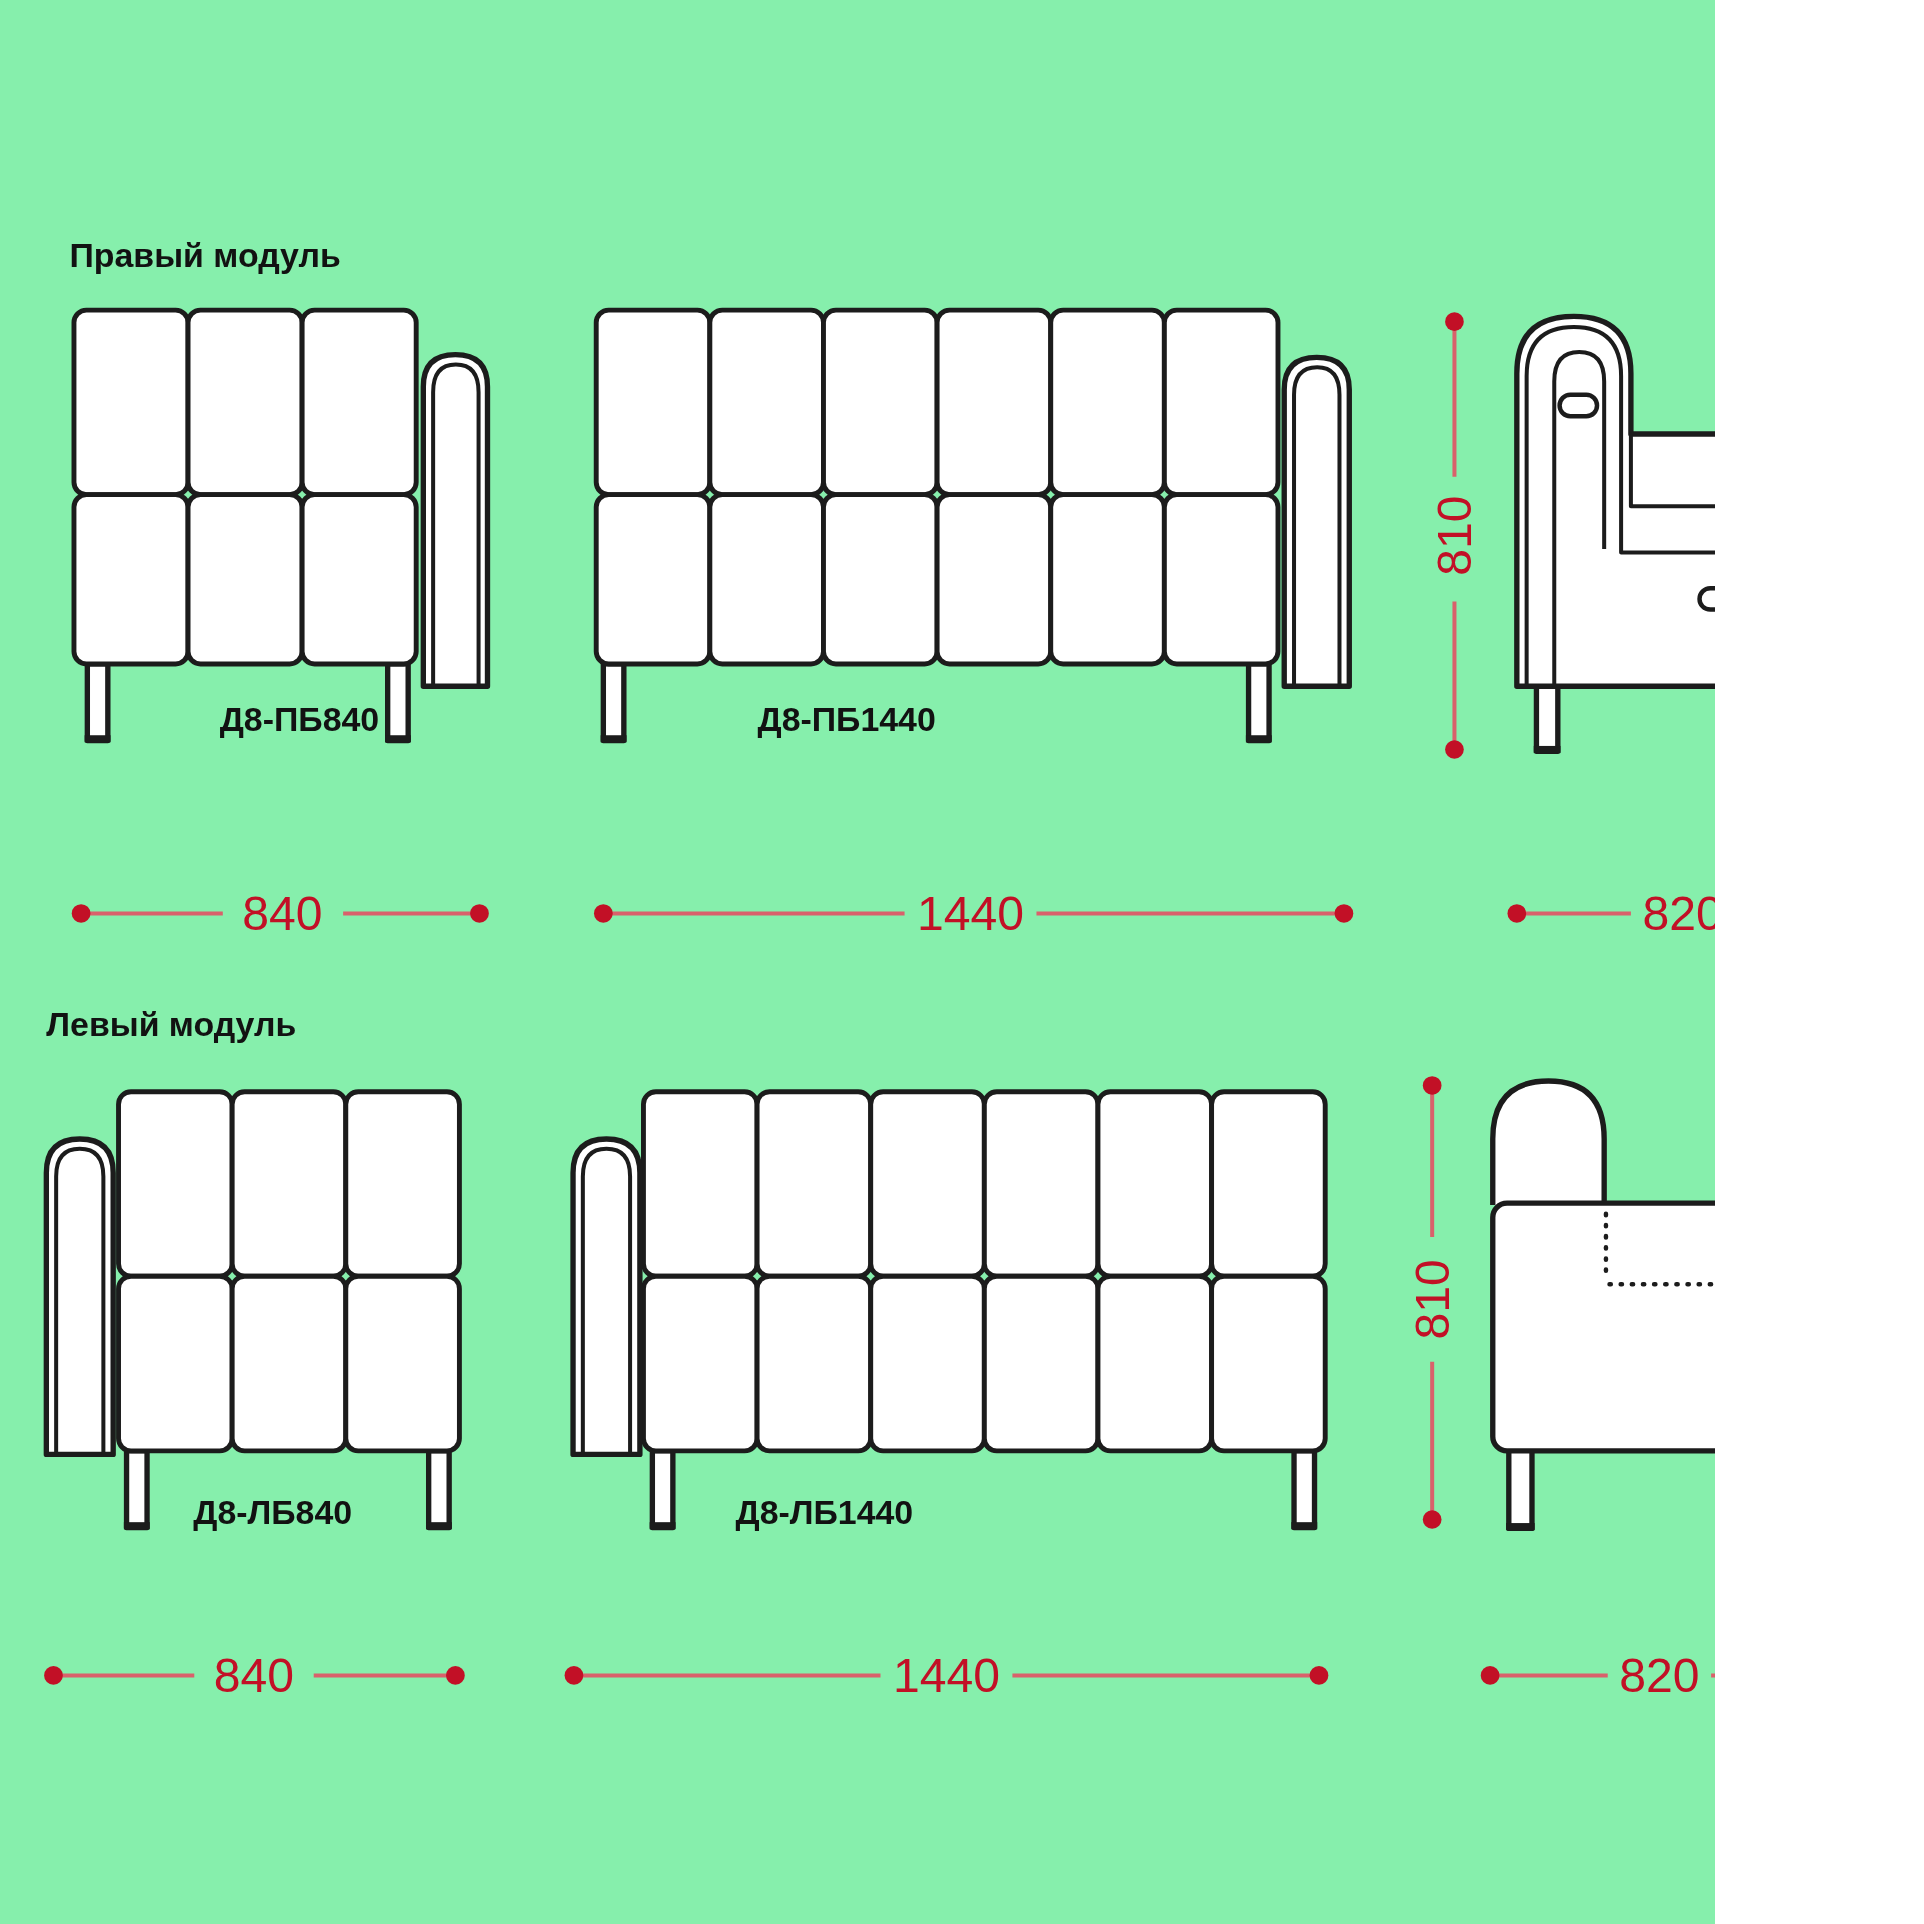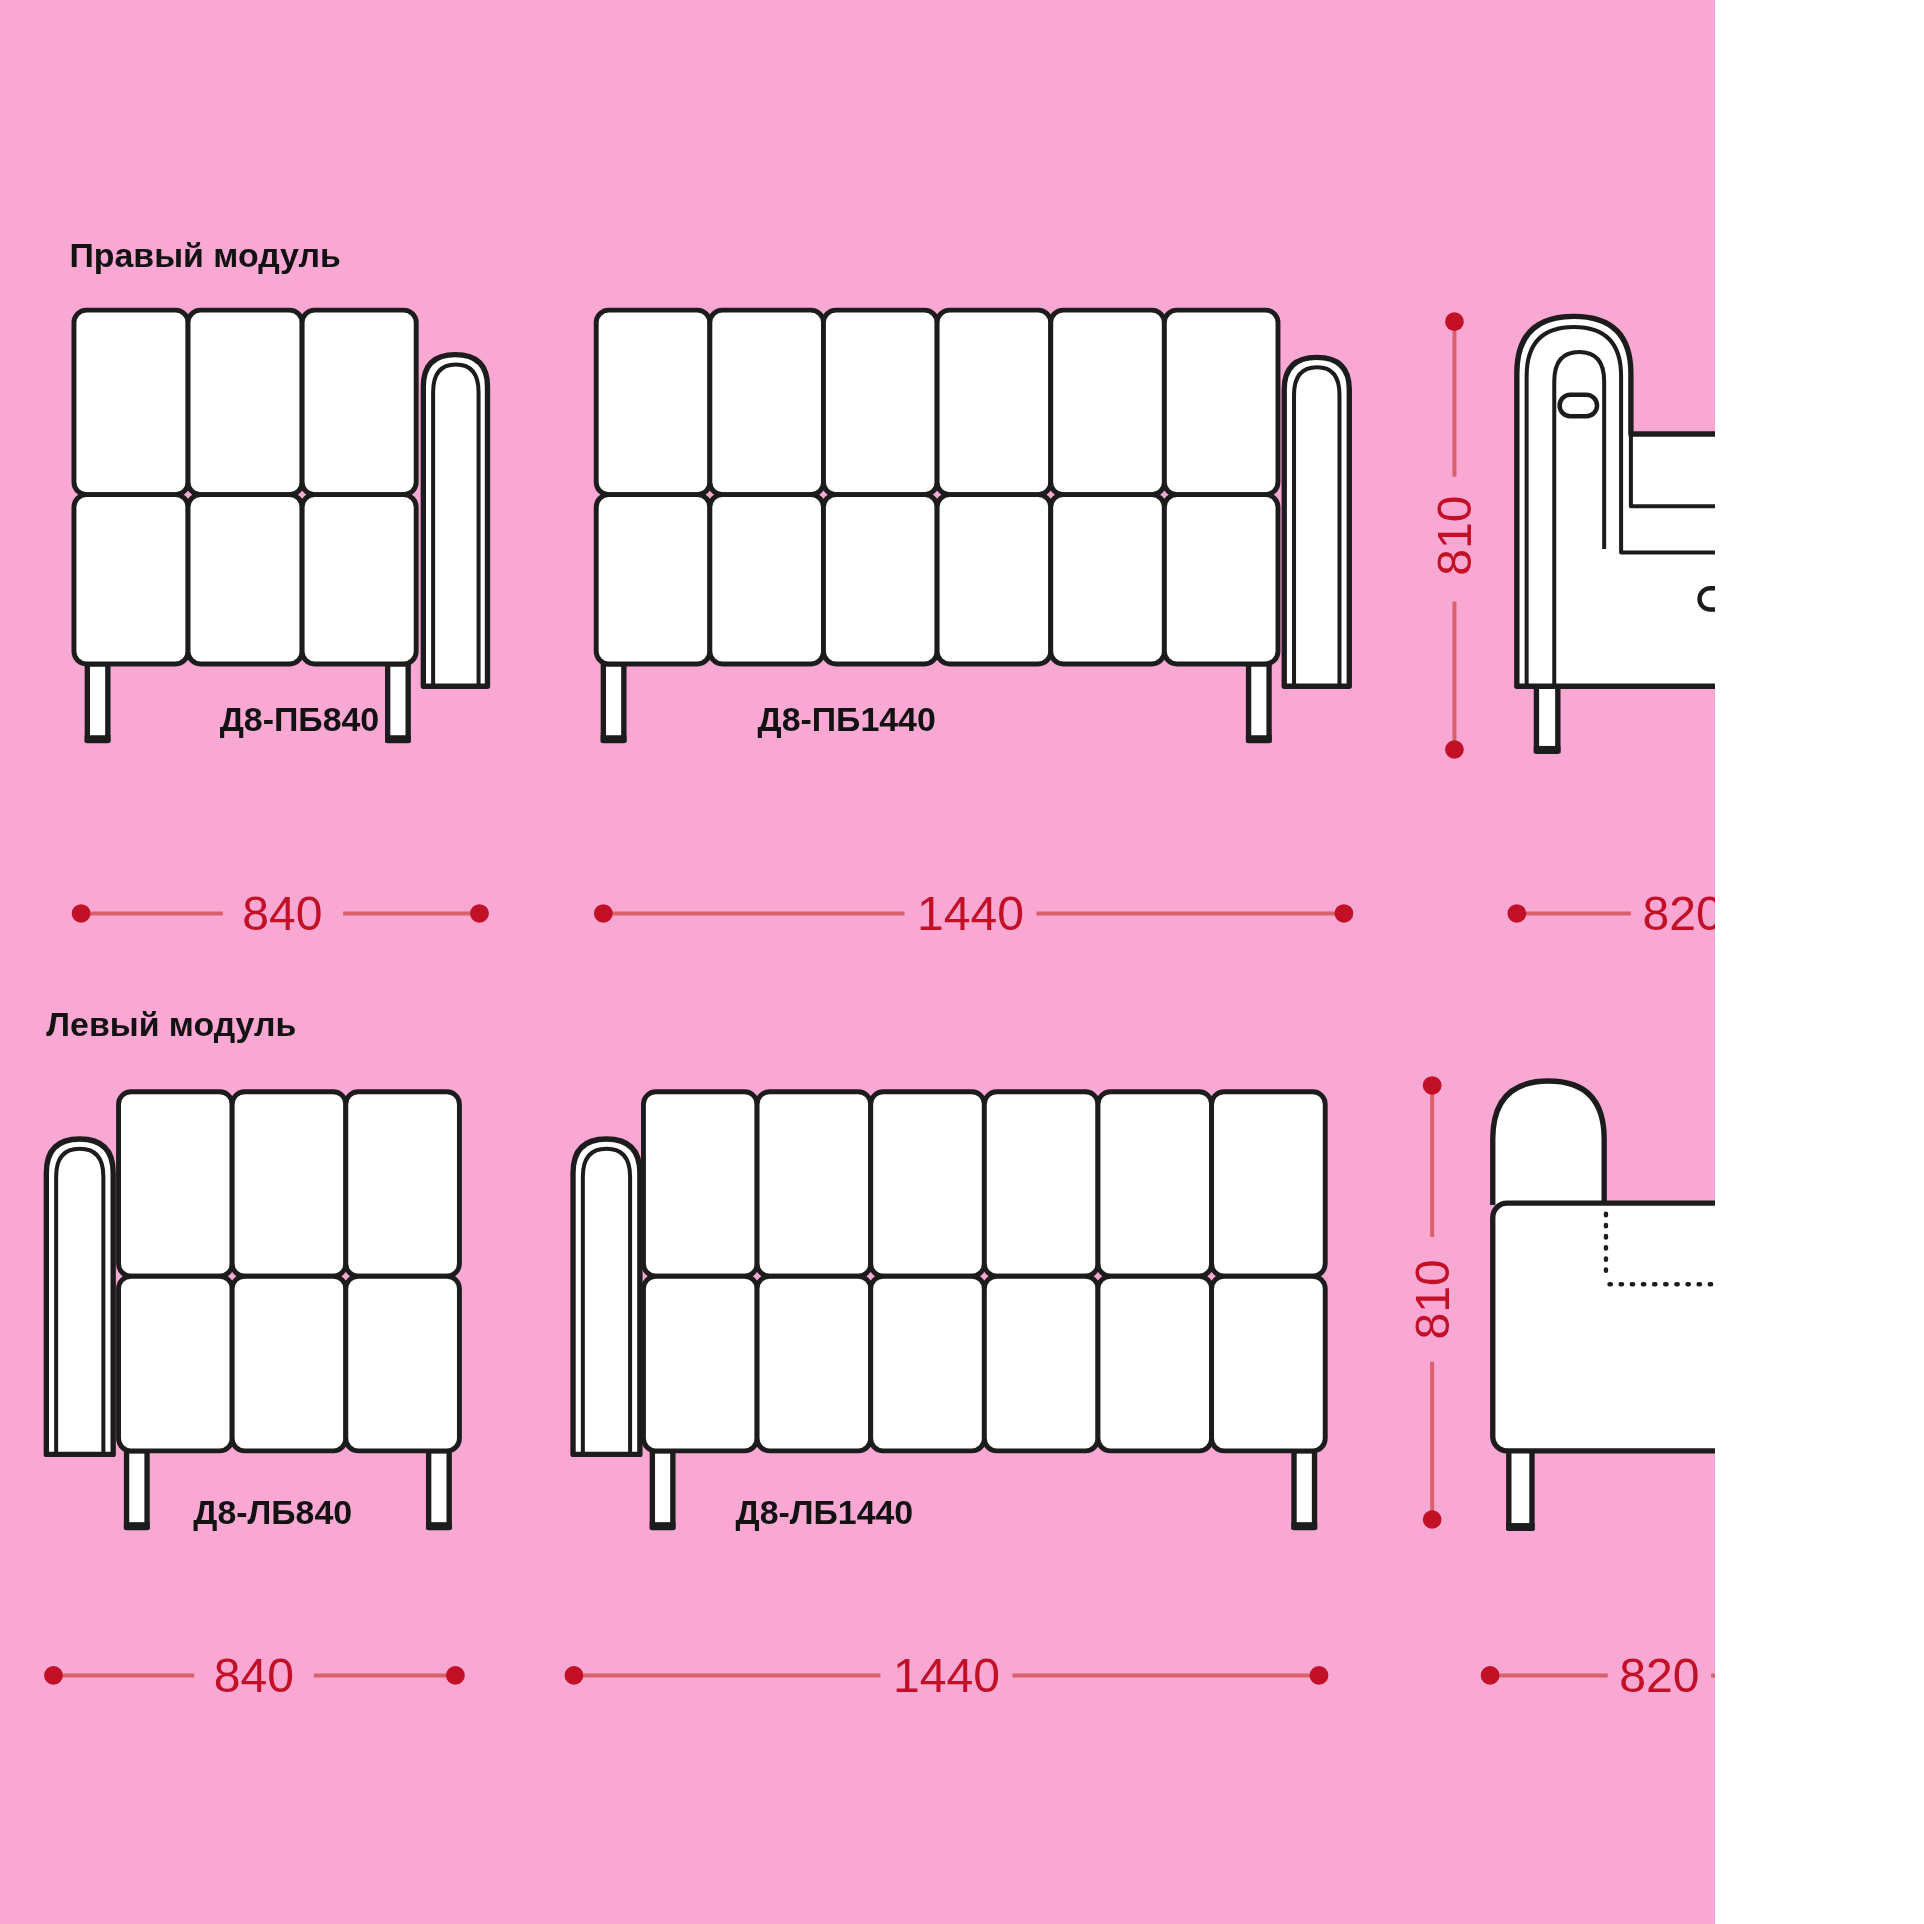--- a/index.html
+++ b/index.html
@@ -1,16 +1,16 @@
 <!DOCTYPE html>
 <html style="font-size:14.3px"><head>
 <meta charset="utf-8">
 <style>
   html,body{margin:0;padding:0;background:#fff;}
-  .canvas{position:relative;width:1715px;height:1925px;background:#f9a8d4;overflow:hidden;
+  .canvas{position:relative;width:1715px;height:1925px;background:#86efac;overflow:hidden;
           font-family:"Liberation Sans","DejaVu Sans",sans-serif;}
   svg{display:block;width:1925px;height:1925px;}
   .outline{fill:#ffffff;stroke:#1c1c1c;stroke-width:6;stroke-linejoin:round;}
   .cushion{fill:#ffffff;stroke:#1c1c1c;stroke-width:5.5;stroke-linejoin:round;}
   .iline{fill:none;stroke:#1c1c1c;stroke-width:4.5;stroke-linejoin:round;}
   .pill{fill:#ffffff;stroke:#1c1c1c;stroke-width:5;}
   .dotted{fill:none;stroke:#1c1c1c;stroke-width:5;stroke-dasharray:1.5 11;stroke-linecap:round;}
   .legbar{fill:#1c1c1c;}
   .dimline{stroke:#d9616b;stroke-width:4.5;}
   .dimdot{fill:#c21026;}

